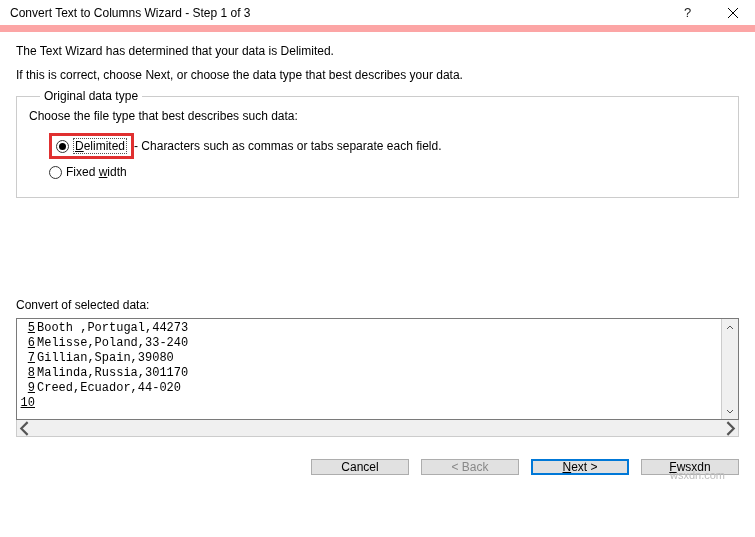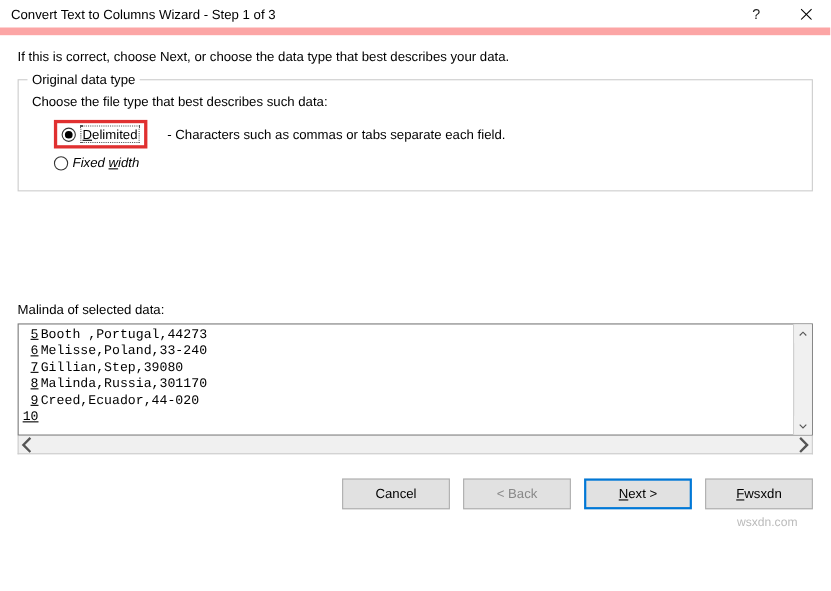--- a/index.html
+++ b/index.html
@@ -6,66 +6,67 @@
     body { font-family: 'Segoe UI', Tahoma, sans-serif; font-size: 12px; background: #fff; width: 755px; height: 537px; overflow: hidden; position: relative; }
     .titlebar { display: flex; align-items: center; height: 32px; border-bottom: 7px solid #fca5a5; padding-left: 10px; }
     .titlebar-title { flex: 1; font-size: 12px; color: #000; }
     .titlebar-btn { width: 45px; height: 32px; display: flex; align-items: center; justify-content: center; font-size: 13px; color: #222; }
     .titlebar-help { font-family: Arial; }
     .titlebar-close svg { width: 10px; height: 10px; }
     .content { padding: 12px 16px 0 16px; }
     .intro1 { margin-bottom: 10px; color: #000; }
     .intro2 { margin-bottom: 14px; color: #000; }
     .groupbox { border: 1px solid #ccc; padding: 10px 12px 14px 12px; margin-bottom: 12px; position: relative; }
-    .groupbox-label { position: absolute; top: -8px; left: 8px; background: #fff; padding: 0 4px; color: #000; }
+    .groupbox-label { position: absolute; top: -8px; left: 23px; background: #fff; padding: 0 4px; color: #000; }
     .group-sub { margin: 2px 0 10px 0; color: #000; }
-    .radio-row { display: flex; align-items: center; margin: 4px 0 4px 20px; font-style: italic; }
+    .radio-row { display: flex; align-items: center; margin: 4px 0 4px 20px; }
     .radio-outer { width: 13px; height: 13px; border: 1px solid #333; border-radius: 50%; display: flex; align-items: center; justify-content: center; margin-right: 4px; flex-shrink: 0; }
     .radio-inner { width: 7px; height: 7px; background: #000; border-radius: 50%; }
     .radio-label { color: #000; }
-    .radio-desc { margin-left: 18px; color: #000; }
+    .radio-desc { color: #000; }
     .highlight-box { border: 3px solid #e03030; padding: 2px 4px; display: inline-flex; align-items: center; }
     .highlight-box .radio-outer { margin-right: 4px; }
     .highlight-box .radio-label { border: 1px dotted #555; padding: 0 1px; }
     .row1-container { display: flex; align-items: center; margin-left: 20px; margin-bottom: 6px; }
     .preview-label { margin-top: 100px; margin-bottom: 6px; color: #000; }
     .preview-box { border: 1px solid #7a7a7a; background: #fff; height: 102px; position: relative; display: flex; }
     .preview-content { flex: 1; overflow: hidden; padding: 2px 0 0 0; }
     .preview-line { display: flex; font-family: 'Courier New', monospace; font-size: 12px; line-height: 15px; }
     .preview-num { width: 20px; text-align: right; padding-right: 2px; text-decoration: underline; color: #000; }
     .preview-text { color: #000; }
     .vscroll { width: 17px; background: #f0f0f0; border-left: 1px solid #ccc; display: flex; flex-direction: column; }
     .vsbtn { height: 17px; display: flex; align-items: center; justify-content: center; background: #f0f0f0; }
     .vstrack { flex: 1; }
     .vsbtn svg { width: 8px; height: 8px; }
     .hscroll { height: 17px; background: #f0f0f0; border: 1px solid #ccc; border-top: none; display: flex; margin-bottom: 10px; }
     .hsbtn { width: 17px; display: flex; align-items: center; justify-content: center; }
     .hstrack { flex: 1; }
     .buttons { display: flex; justify-content: flex-end; gap: 12px; padding: 12px 16px 0 0; }
-    .btn { width: 98px; height: 28px; border: 1px solid #adadad; background: #e1e1e1; font-size: 12px; font-family: inherit; color: #000; display: flex; align-items: center; justify-content: center; }
+    .btn { width: 98px; height: 16px; border: 1px solid #adadad; background: #e1e1e1; font-size: 12px; font-family: inherit; color: #000; display: flex; align-items: center; justify-content: center; }
     .btn.disabled { color: #888; }
     .btn.primary { border: 2px solid #0078d7; background: #e1e1e1; }
     .accel { text-decoration: underline; }
     .watermark { position: absolute; bottom: 56px; right: 30px; font-size: 11px; color: #bbb; font-family: Arial; }
   </style>
 </head>
 <body>
 
 <div class="titlebar">
   <div class="titlebar-title">Convert Text to Columns Wizard - Step 1 of 3</div>
   <div class="titlebar-btn titlebar-help">?</div>
   <div class="titlebar-btn titlebar-close">
     <svg viewBox="0 0 10 10">
         <line x1="0" y1="0" x2="10" y2="10" stroke="#000" stroke-width="1"></line>
         <line x1="10" y1="0" x2="0" y2="10" stroke="#000" stroke-width="1"></line>
       </svg>
   </div>
 </div>
 
 <div class="content">
+  <div class="intro1">The Text Wizard has determined that your data is Delimited.</div>
   <div class="intro2">If this is correct, choose Next, or choose the data type that best describes your data.</div>
 
   <div class="groupbox">
     <div class="groupbox-label">Original data type</div>
     <div class="group-sub">Choose the file type that best describes such data:</div>
 
     <div class="row1-container">
       <span class="highlight-box">
         <span class="radio-outer">
             <span class="radio-inner"></span>
@@ -74,34 +75,34 @@
       </span>
       <span class="radio-desc">- Characters such as commas or tabs separate each field.</span>
     </div>
 
     <div class="radio-row">
       <span class="radio-outer"></span>
       <span class="radio-label"><span>Fixed </span><span class="accel">w</span><span>idth</span></span>
     </div>
   </div>
 
-  <div class="preview-label">Malinda of selected data:</div>
+  <div class="preview-label">Convert of selected data:</div>
   <div class="preview-box">
     <div class="preview-content" id="preview-content">
         <div class="preview-line">
           <span class="preview-num">5</span>
           <span class="preview-text">Booth ,Portugal,44273</span>
         </div>
         <div class="preview-line">
           <span class="preview-num">6</span>
           <span class="preview-text">Melisse,Poland,33-240</span>
         </div>
         <div class="preview-line">
           <span class="preview-num">7</span>
-          <span class="preview-text">Gillian,Step,39080</span>
+          <span class="preview-text">Gillian,Spain,39080</span>
         </div>
         <div class="preview-line">
           <span class="preview-num">8</span>
           <span class="preview-text">Malinda,Russia,301170</span>
         </div>
         <div class="preview-line">
           <span class="preview-num">9</span>
           <span class="preview-text">Creed,Ecuador,44-020</span>
         </div>
         <div class="preview-line">

